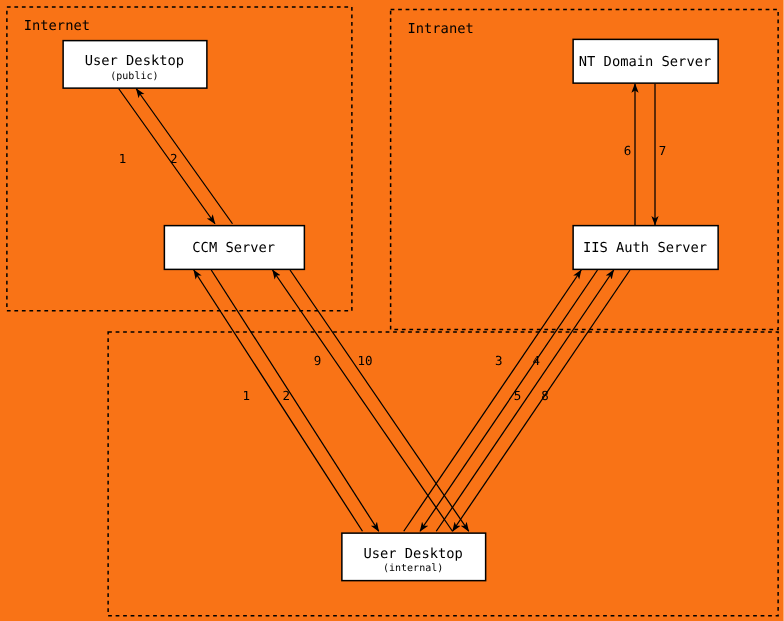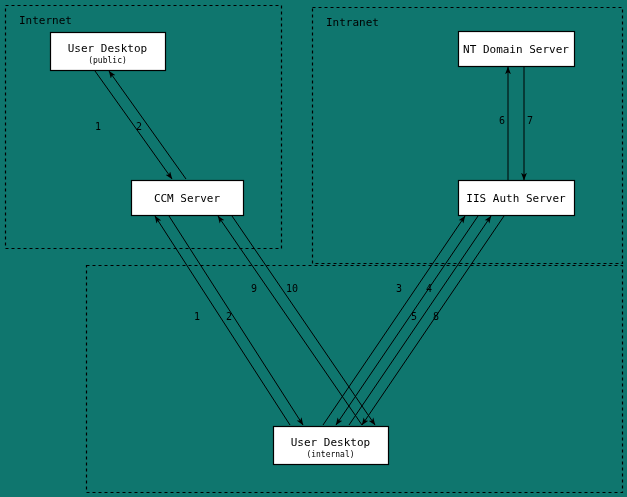--- a/index.html
+++ b/index.html
@@ -1,17 +1,17 @@
 <!DOCTYPE html>
 <html><head>
 <meta charset="utf-8">
 <style>
   html,body{margin:0;padding:0;background:#ffffff;}
   body{width:627px;height:497px;font-family:"DejaVu Sans Mono",monospace;}
-  #diagram-root{position:relative;width:627px;height:497px;overflow:hidden;background:#0f766e;}
+  #diagram-root{position:relative;width:627px;height:497px;overflow:hidden;background:#f97316;}
   svg{display:block;}
   .zone-label{font-family:"DejaVu Sans Mono",monospace;font-size:11px;fill:#000;}
   .node-title{font-family:"DejaVu Sans Mono",monospace;font-size:11px;fill:#000;text-anchor:middle;}
   .node-sub{font-family:"DejaVu Sans Mono",monospace;font-size:8px;fill:#000;text-anchor:middle;}
   .edge-label{font-family:"DejaVu Sans Mono",monospace;font-size:10px;fill:#000;text-anchor:middle;}
   .box{fill:#ffffff;stroke:#000000;stroke-width:1.2;}
   .zone{fill:none;stroke:#000000;stroke-width:1.2;stroke-dasharray:3 3;}
   .link{stroke:#000000;stroke-width:1;fill:none;}
 </style>
 </head>

